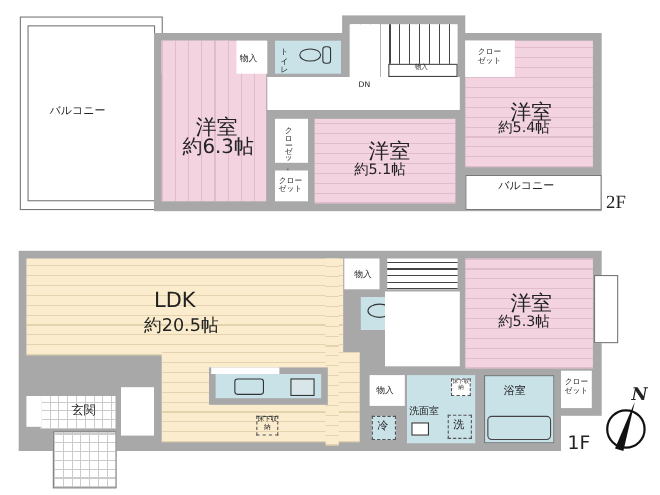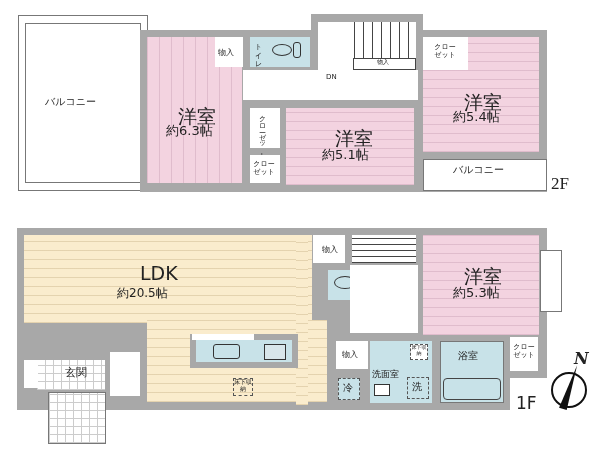--- a/index.html
+++ b/index.html
@@ -28,21 +28,21 @@
   <div class="abs" style="left:18px;top:15px;width:130px;height:176px;border:1px solid #777;background:#fff;"></div>
   <div class="abs" style="left:25px;top:23px;width:116px;height:160px;border:1px solid #777;background:#fff;"></div>
   <div class="lbl sm" style="left:45px;top:96px;font-size:10px;">バルコニー</div>
 
   <div class="abs wall" style="left:140px;top:30px;width:407px;height:162px;"></div>
   <div class="abs wall" style="left:311px;top:14px;width:112px;height:20px;"></div>
 
   <div class="abs room-pink" style="left:147px;top:37px;width:95px;height:146px;"></div>
   <div class="abs room-pink" style="left:147px;top:37px;width:62px;height:30px;"></div>
   <div class="lbl mid" style="left:178px;top:106px;">洋室</div>
-  <div class="lbl" style="left:166px;top:124px;font-size:13px;">約6.3帖</div>
+  <div class="lbl" style="left:166px;top:124px;font-size:18px;">約6.3帖</div>
 
   <div class="abs room-white" style="left:215px;top:37px;width:28px;height:30px;"></div>
   <div class="lbl xs" style="left:218px;top:48px;font-size:8px;">物入</div>
 
   <div class="abs room-blue" style="left:250px;top:37px;width:60px;height:30px;"></div>
   <div class="lbl vert" style="left:254px;top:38px;font-size:7px;">トイレ</div>
   <div class="abs" style="left:272px;top:44px;width:20px;height:12px;border:1px solid #333;border-radius:50%;"></div>
   <div class="abs" style="left:293px;top:42px;width:8px;height:16px;border:1px solid #333;border-radius:3px;"></div>
 
   <div class="abs room-white" style="left:243px;top:70px;width:175px;height:30px;"></div>
@@ -79,21 +79,21 @@
 </div>
 
 <div class="abs" style="left:0;top:0;width:600px;height:450px;">
 
   <div class="abs wall" style="left:17px;top:228px;width:530px;height:182px;"></div>
 
   <div class="abs room-ldk" style="left:24px;top:235px;width:288px;height:88px;"></div>
   <div class="abs room-ldk" style="left:147px;top:320px;width:180px;height:82px;"></div>
   <div class="abs room-ldk" style="left:296px;top:235px;width:12px;height:170px;"></div>
   <div class="lbl" style="left:140px;top:263px;font-size:19px;">LDK</div>
-  <div class="lbl" style="left:117px;top:287px;font-size:12px;">約20.5帖</div>
+  <div class="lbl" style="left:131px;top:287px;font-size:16px;">約20.5帖</div>
 
   <div class="abs" style="left:190px;top:334px;width:108px;height:34px;background:#a8a8a8;"></div>
   <div class="abs room-white" style="left:192px;top:334px;width:62px;height:6px;"></div>
   <div class="abs room-blue" style="left:196px;top:340px;width:96px;height:22px;"></div>
   <div class="abs" style="left:213px;top:344px;width:27px;height:15px;border:1px solid #333;border-radius:3px;"></div>
   <div class="abs" style="left:264px;top:344px;width:22px;height:16px;border:1px solid #333;background:#d8e6ea;"></div>
 
   <div class="abs dash" style="left:233px;top:378px;width:20px;height:18px;"></div>
   <div class="lbl xs" style="left:234px;top:379px;"><span style="display:inline-block;width:18px;white-space:normal;font-size:6px;">床下収納</span></div>
 

